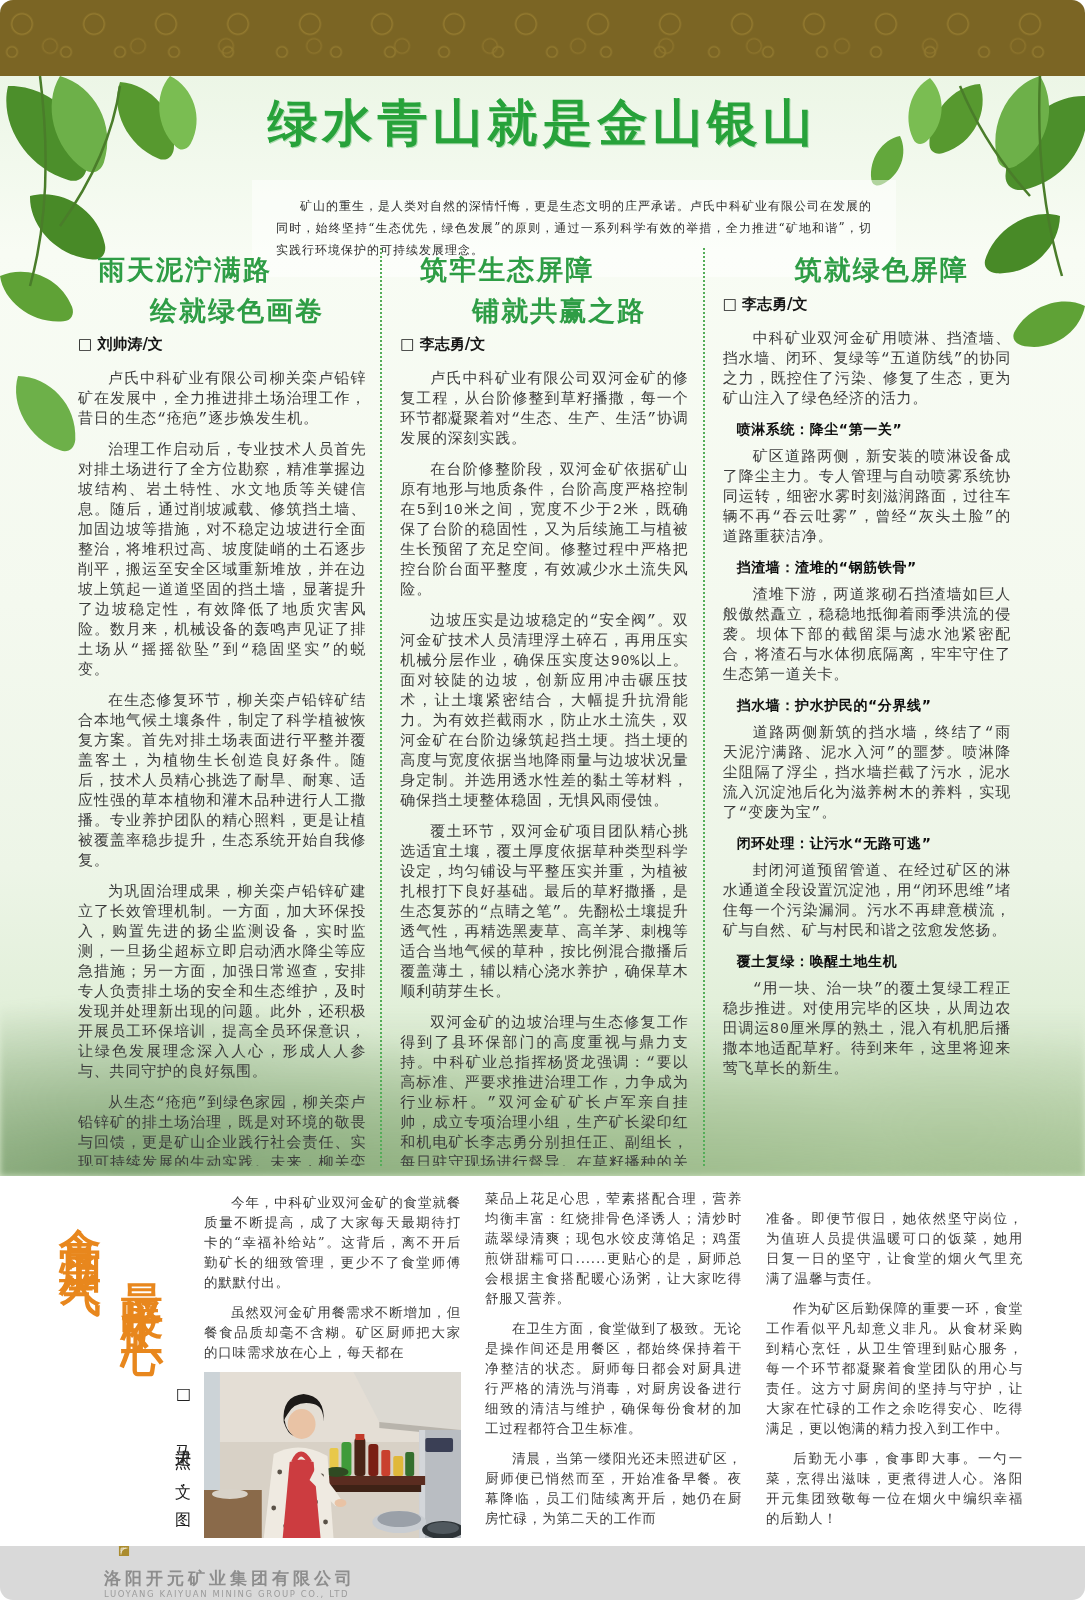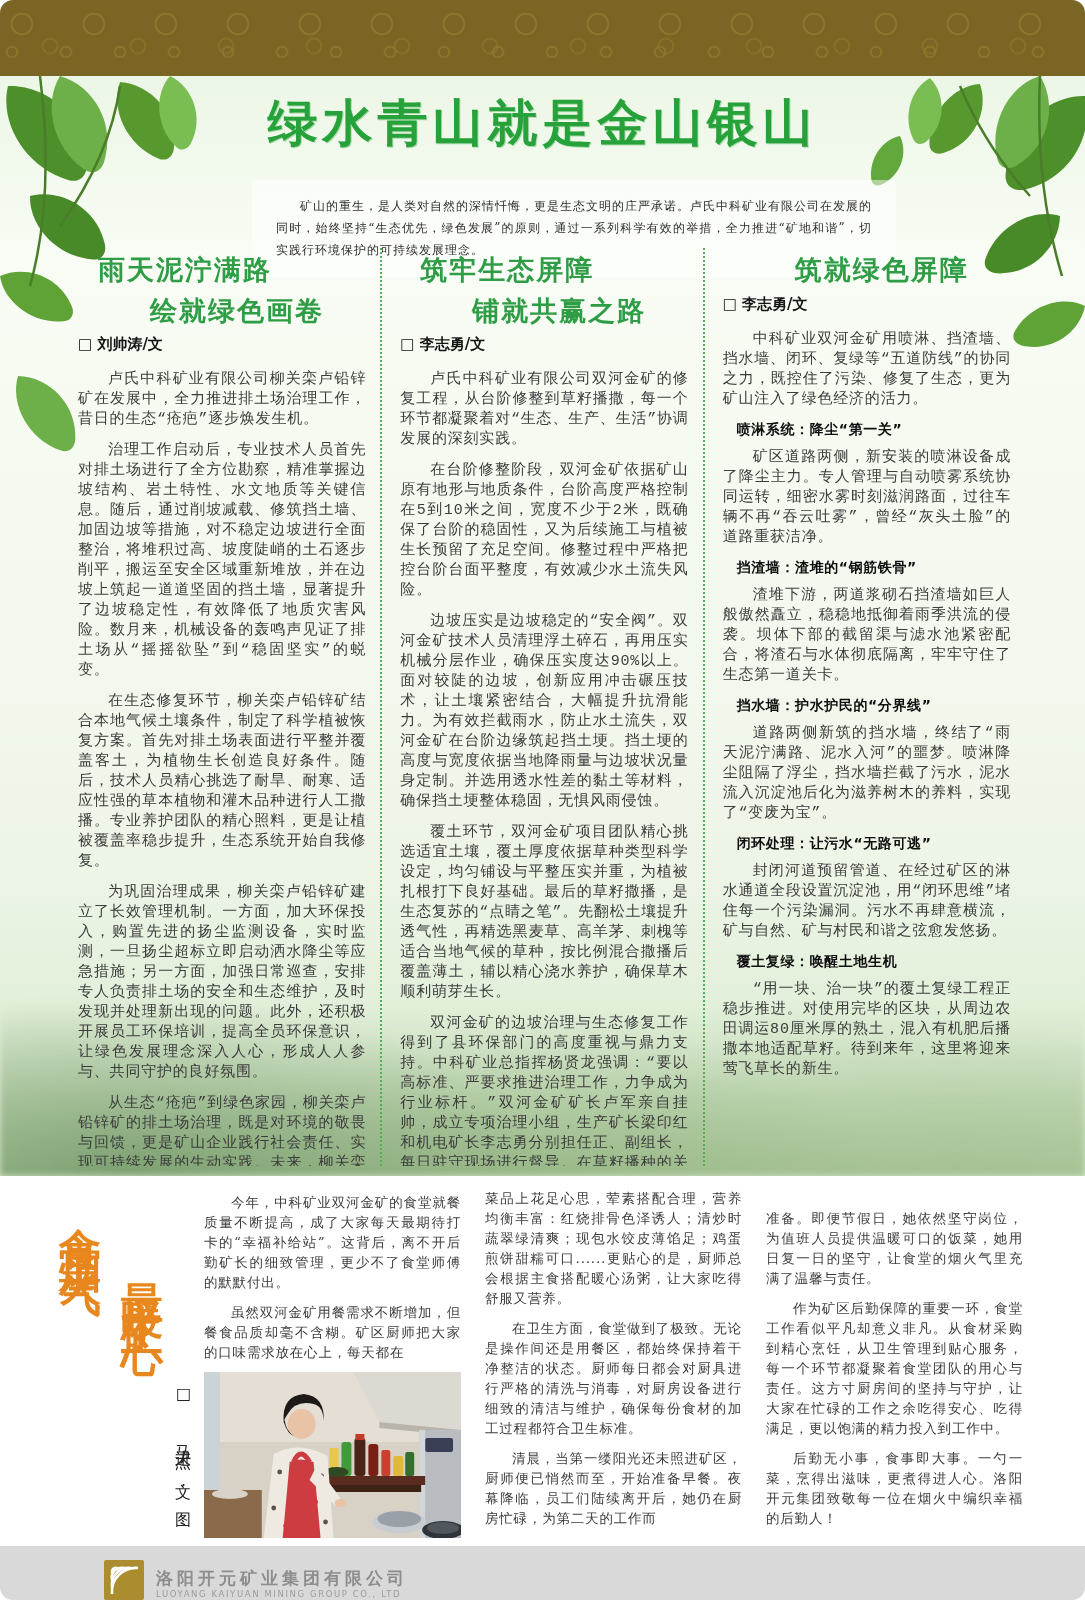--- a/index.html
+++ b/index.html
@@ -58,21 +58,21 @@
     font-size:16px;color:#222;letter-spacing:5px;font-family:"DejaVu Sans","Liberation Sans",sans-serif;}
   .canteen-cols{position:absolute;left:204px;right:62px;top:18px;bottom:8px;display:flex;gap:24px;align-items:flex-end;}
   .ccol{flex:1;overflow:hidden;}
   .ccol p{margin:0 0 10px;font-size:13.5px;line-height:20px;color:#3c3c3c;text-align:justify;
     text-indent:2em;letter-spacing:.8px;}
   .ccol p.cont{text-indent:0;}
   .photo{display:block;width:100%;height:166px;margin-top:4px;}
 
   
   .footer{position:absolute;left:0;right:0;bottom:0;height:54px;background:#d9d9d9;
-    display:flex;align-items:flex-end;padding-left:104px;gap:12px;box-sizing:border-box;}
+    display:flex;align-items:flex-start;padding-left:104px;gap:12px;box-sizing:border-box;flex-direction:column;}
   .footer-names{display:flex;flex-direction:column;line-height:1.25;}
   .footer-cn{font-size:17px;font-weight:bold;color:#8d8d8d;letter-spacing:4px;
     font-family:"DejaVu Sans","Liberation Sans",sans-serif;}
   .footer-en{font-size:8.5px;color:#9c9c9c;letter-spacing:1.6px;
     font-family:"DejaVu Sans","Liberation Sans",sans-serif;}
 </style>
 </head>
 <body>
 
 <div class="page">

